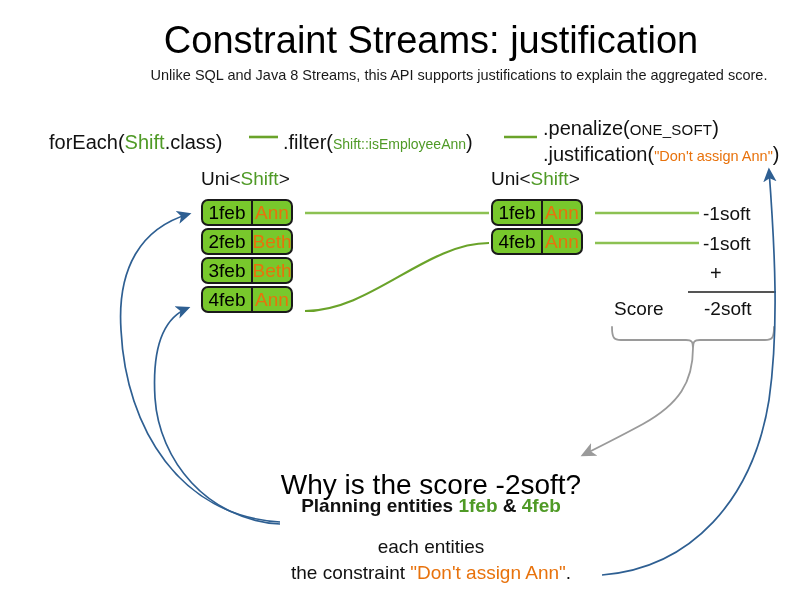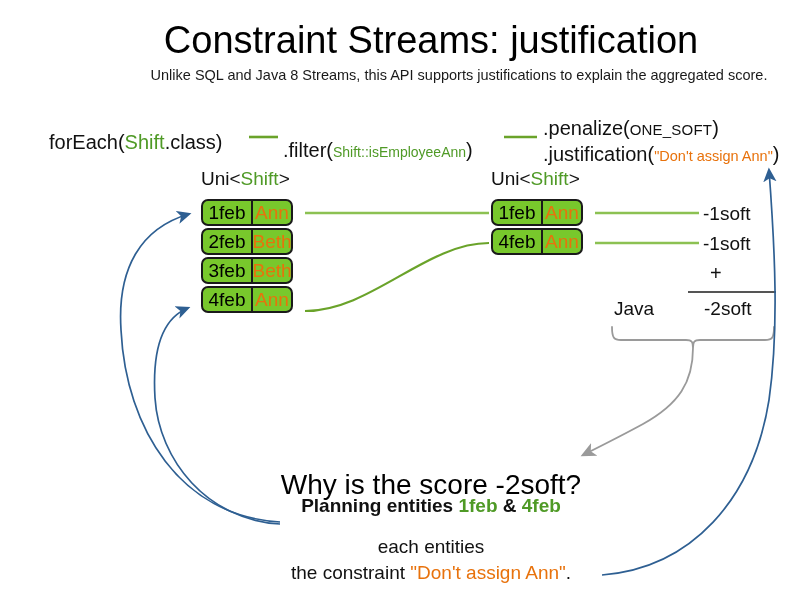--- a/index.html
+++ b/index.html
@@ -52,21 +52,21 @@
     line-height: 24px;
     color: #111;
     white-space: nowrap;
   }
   .code .green { color: #4f9a26; }
   .code .smallgreen { font-size: 14px; color: #4f9a26; }
   .code .smallcaps { font-size: 15px; letter-spacing: .2px; }
   .code .smallorange { font-size: 14.5px; color: #e8720c; }
 
   #code-foreach { left: 18px; top: 130px; }
-  #code-filter  { left: 252px; top: 138px; }
+  #code-filter  { left: 252px; top: 130px; }
   #code-penalize { left: 512px; top: 116px; }
   #code-asconstraint { left: 512px; top: 142px; }
 
   
   .uni-label {
     position: absolute;
     font-size: 19px;
     line-height: 22px;
     color: #111;
     white-space: nowrap;
@@ -214,21 +214,21 @@
     <div class="pill-row">
       <div class="pill-cell date">4feb</div>
       <div class="pill-cell name">Ann</div>
     </div>
   </div>
 
   <div class="score-text" id="soft-1">-1soft</div>
   <div class="score-text" id="soft-2">-1soft</div>
   <div class="score-text" id="plus-sign">+</div>
   <div id="score-rule"></div>
-  <div class="score-text" id="score-label">Java</div>
+  <div class="score-text" id="score-label">Score</div>
   <div class="score-text" id="score-total">-2soft</div>
 
   <div class="why">Why is the score -2soft?</div>
   <div class="explain" id="explain-1"><span>Planning entities </span><span class="green">1feb</span><span> &amp; </span><span class="green">4feb</span></div>
   <div class="explain" id="explain-2">each entities</div>
   <div class="explain" id="explain-3"><span>the constraint </span><span class="orange">"Don't assign Ann"</span><span>.</span></div>
 
   <svg id="overlay" viewBox="0 0 800 600">
     <defs>
       <marker id="arrow-blue" markerWidth="9" markerHeight="9" refX="7" refY="4.5" orient="auto" markerUnits="strokeWidth">

